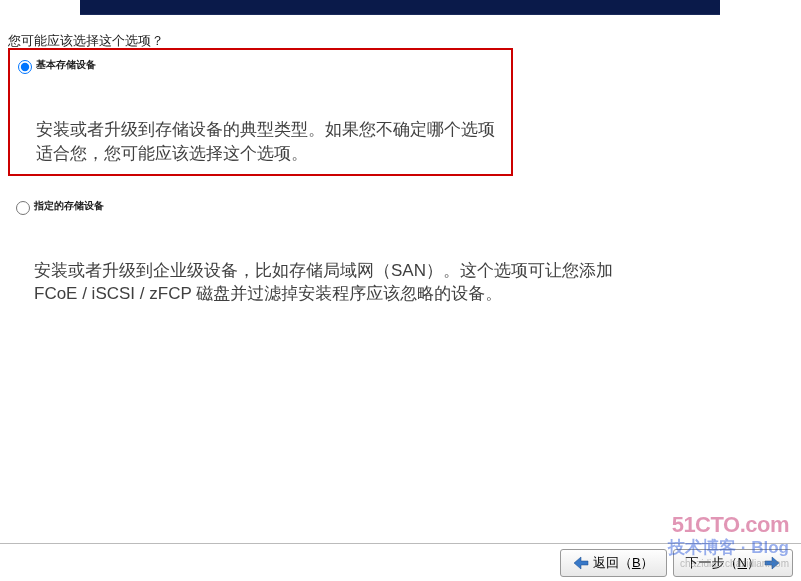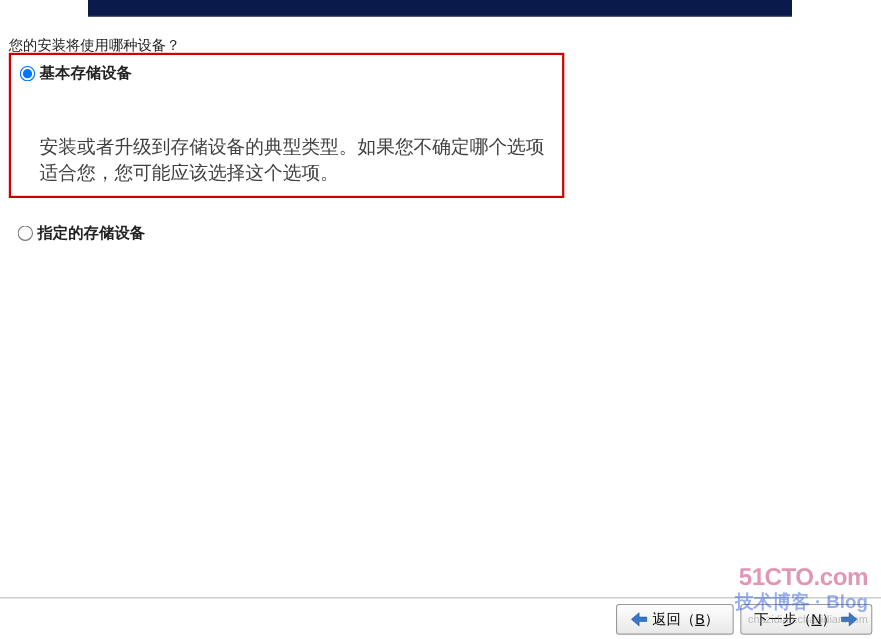--- a/index.html
+++ b/index.html
@@ -64,21 +64,21 @@
     input[type="radio"] {
       width: 14px;
       height: 14px;
       cursor: pointer;
     }
     .option-content {
       flex: 1;
     }
     .option-title {
       font-weight: bold;
-      font-size: 14px;
+      font-size: 10px;
       color: #222;
       margin-bottom: 4px;
     }
     .option-desc {
       font-size: 17px;
       color: #404040;
       line-height: 1.4;
       max-width: 580px;
       margin-top: 46px;
     }
@@ -140,21 +140,21 @@
       font-size: 10px;
       color: #777;
       margin-top: -1px;
     }
   </style>
 </head>
 <body>
 
 <div class="header-banner"></div>
 
-<div class="prompt-text">您的安装将使用哪种设备？</div>
+<div class="prompt-text">您可能应该选择这个选项？</div>
 
 <div class="option-group">
 
   <div class="option-box selected">
     <div class="option-row">
       <div class="radio-wrap">
         <input type="radio" name="storage" checked="" style="">
       </div>
       <div class="option-content">
         <div class="option-title">基本存储设备</div>
@@ -163,20 +163,21 @@
     </div>
   </div>
 
   <div class="option-box unselected">
     <div class="option-row">
       <div class="radio-wrap">
         <input type="radio" name="storage" style="">
       </div>
       <div class="option-content">
         <div class="option-title">指定的存储设备</div>
+        <div class="option-desc">安装或者升级到企业级设备，比如存储局域网（SAN）。这个选项可让您添加 FCoE / iSCSI / zFCP 磁盘并过滤掉安装程序应该忽略的设备。</div>
       </div>
     </div>
   </div>
 
 </div>
 
 <div class="footer">
   <button class="nav-button">
     <svg class="arrow-icon" viewBox="0 0 16 14">
       <path d="M8 1 L1 7 L8 13 L8 9 L15 9 L15 5 L8 5 Z" fill="#3878c7" stroke="#1a4a8a" stroke-width="0.5"></path>

